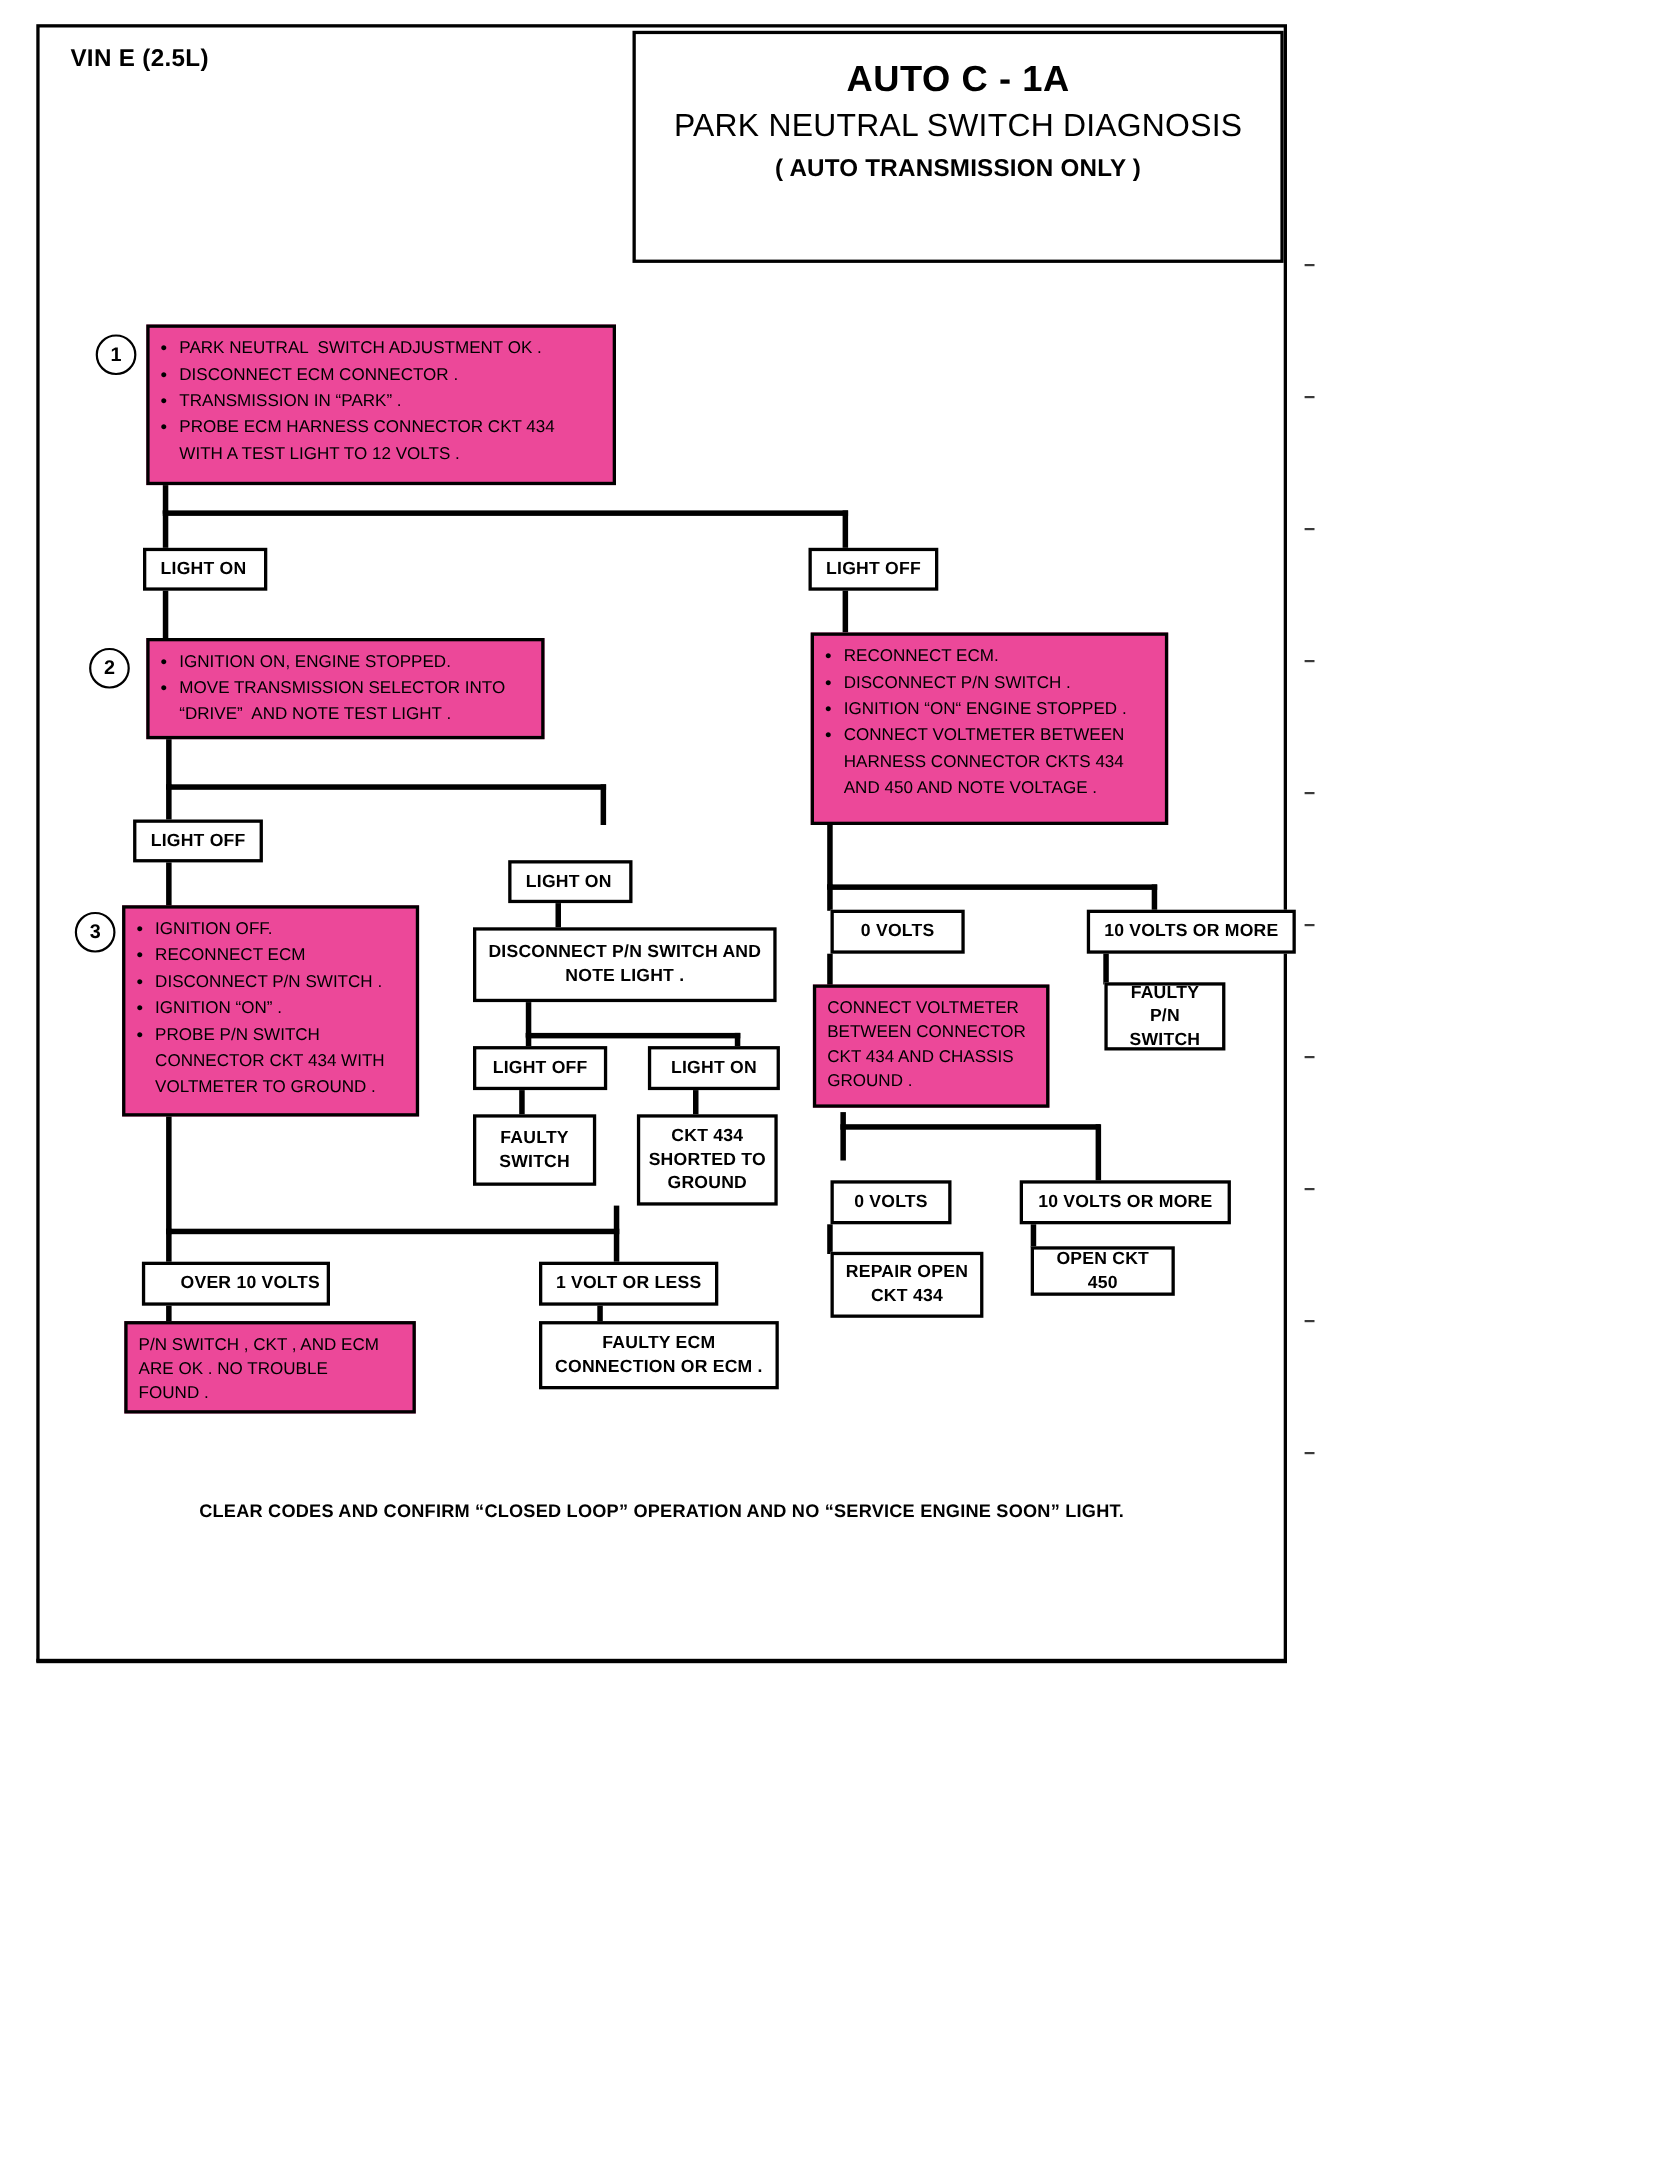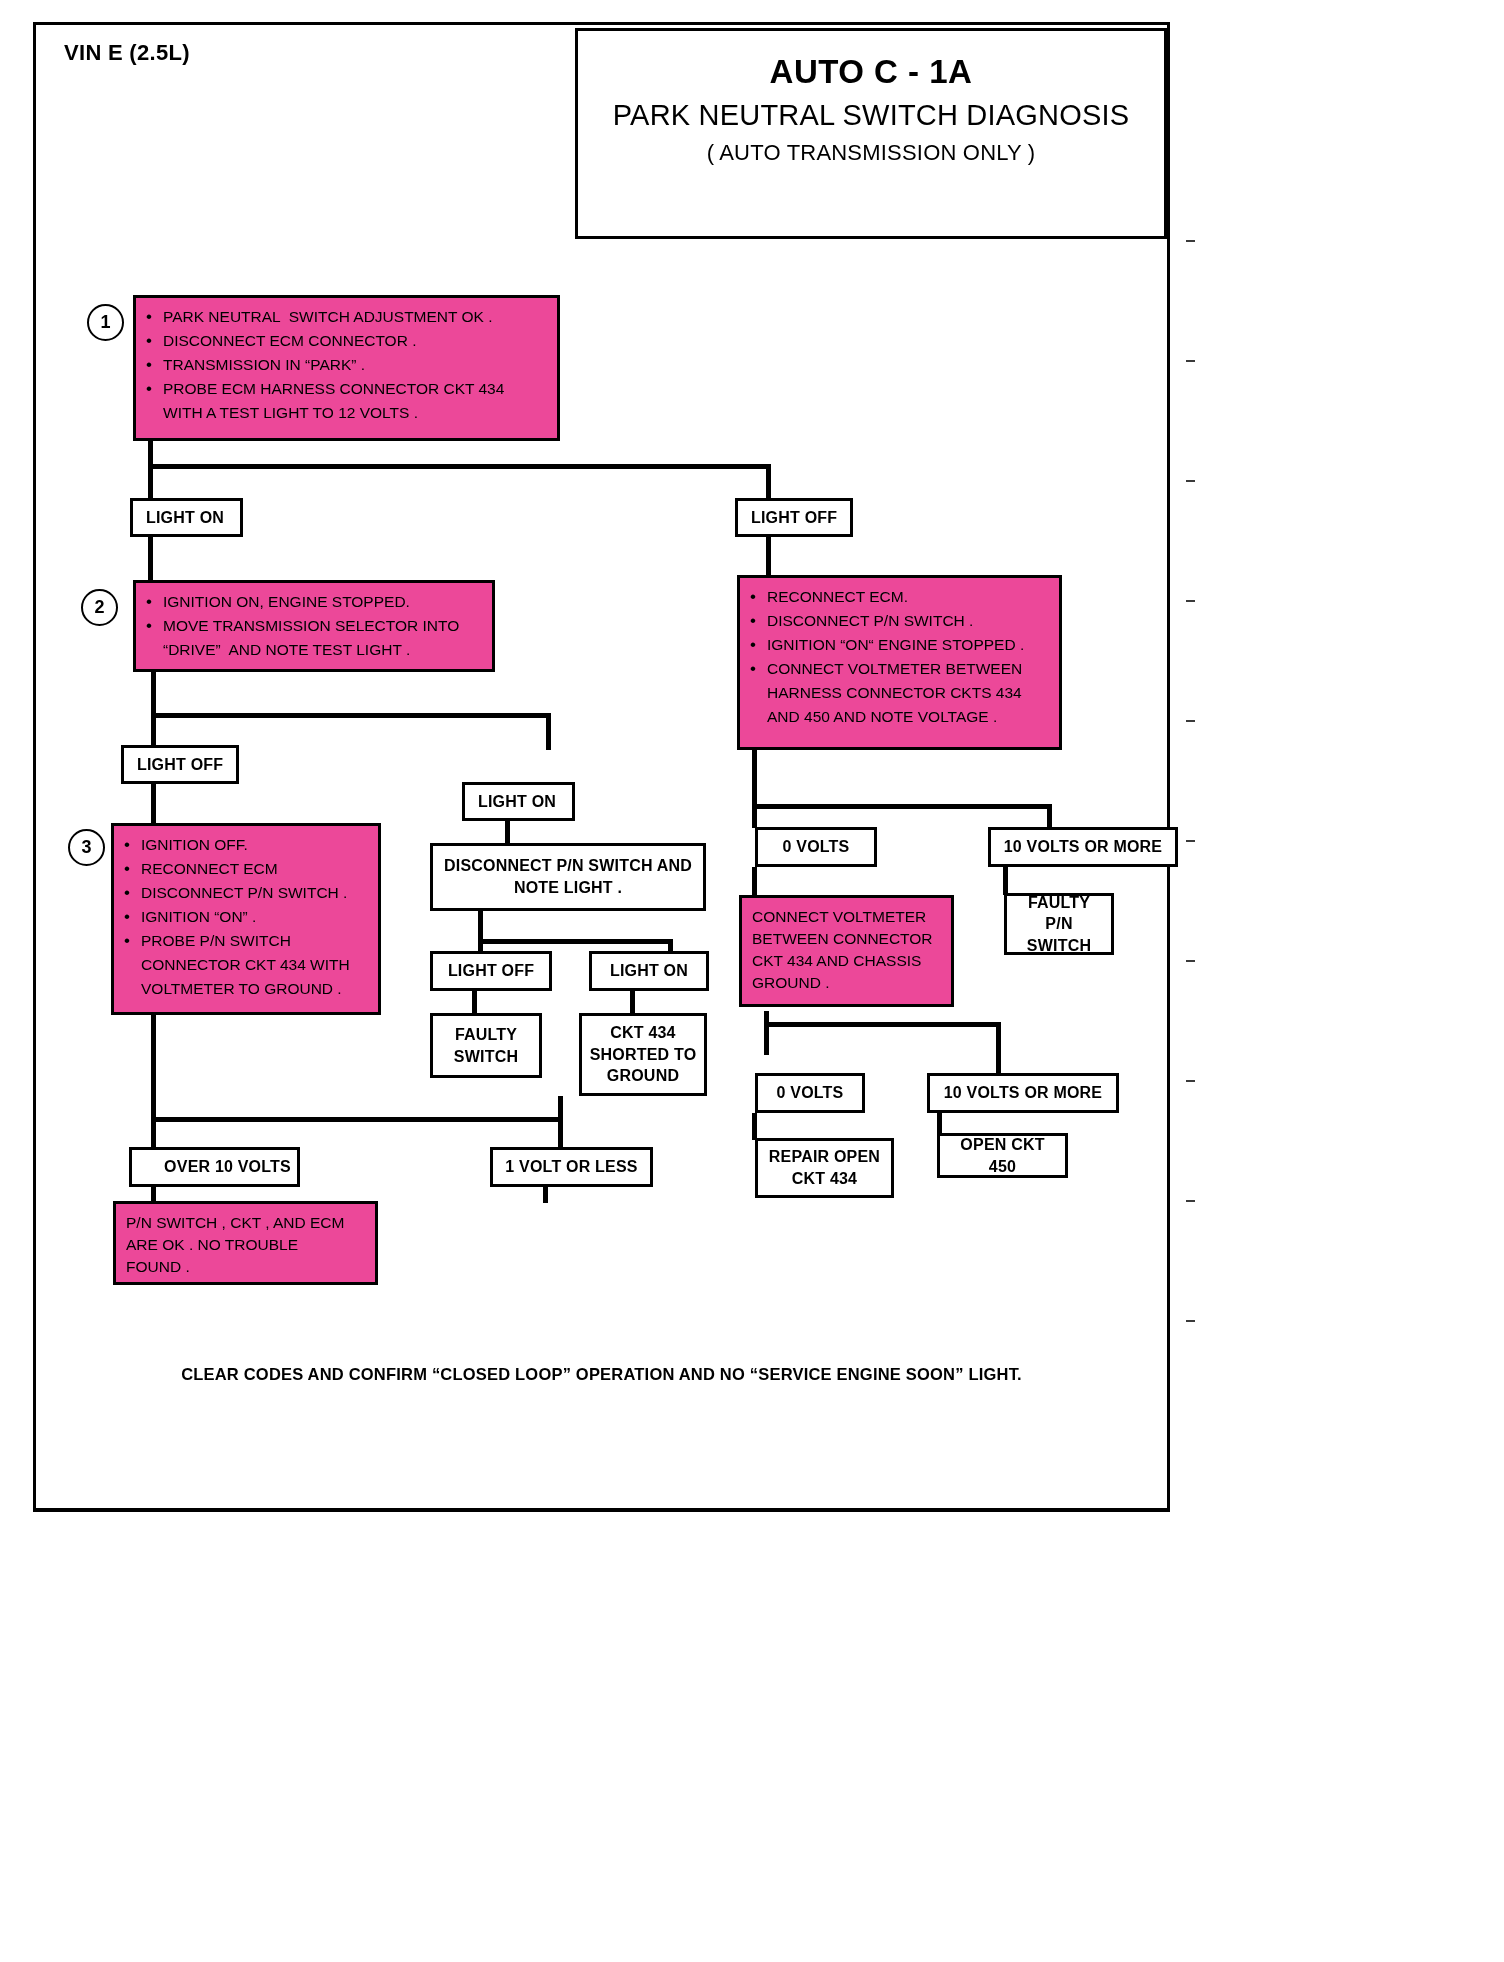--- a/index.html
+++ b/index.html
@@ -24,21 +24,21 @@
     position:absolute;left:64px;top:40px;
     font-size:22px;font-weight:bold;letter-spacing:.3px;color:#000;
   }
   .titlebox{
     position:absolute;left:575px;top:28px;width:592px;height:211px;
     border:3px solid #000;box-sizing:border-box;background:#fff;
     text-align:center;
   }
   .titlebox .t1{font-size:33px;font-weight:bold;margin-top:22px;letter-spacing:.5px;}
   .titlebox .t2{font-size:29px;font-weight:normal;margin-top:8px;letter-spacing:.2px;}
-  .titlebox .t3{font-size:22px;font-weight:normal;margin-top:8px;letter-spacing:.2px;}
+  .titlebox .t3{font-size:22px;font-weight:bold;margin-top:8px;letter-spacing:.2px;}
 
   
   .box{
     position:absolute;border:3px solid #000;box-sizing:border-box;background:#ec4899;
     font-size:15.5px;font-weight:normal;color:#000;line-height:1.42;
   }
   .box.pad{padding:8px 10px 8px 10px;}
   .label-box{
     position:absolute;border:3px solid #000;box-sizing:border-box;background:#fff;
     font-size:16px;font-weight:bold;display:flex;align-items:center;
@@ -231,20 +231,24 @@
 
   <div class="ln" style="left:151px;top:1187px;width:5px;height:16px;"></div>
   <div class="ln" style="left:543px;top:1187px;width:5px;height:16px;"></div>
 
   <div class="box pad" style="left:113px;top:1201px;width:265px;height:84px;">
     <div>P/N SWITCH , CKT , AND ECM</div>
     <div>ARE OK . NO TROUBLE</div>
     <div>FOUND .</div>
   </div>
 
+  <div class="ctr" style="left:474px;top:1201px;width:218px;height:62px;white-space:pre-line;">
+    <span>FAULTY ECM
+CONNECTION OR ECM .</span>
+  </div>
 
   <div class="footer" style="left:33px;width:1137px;">CLEAR CODES AND CONFIRM  “CLOSED LOOP” OPERATION AND NO “SERVICE ENGINE SOON” LIGHT.</div>
 
   <div class="tick" style="left:1186px;top:240px;"></div>
   <div class="tick" style="left:1186px;top:360px;"></div>
   <div class="tick" style="left:1186px;top:480px;"></div>
   <div class="tick" style="left:1186px;top:600px;"></div>
   <div class="tick" style="left:1186px;top:720px;"></div>
   <div class="tick" style="left:1186px;top:840px;"></div>
   <div class="tick" style="left:1186px;top:960px;"></div>

